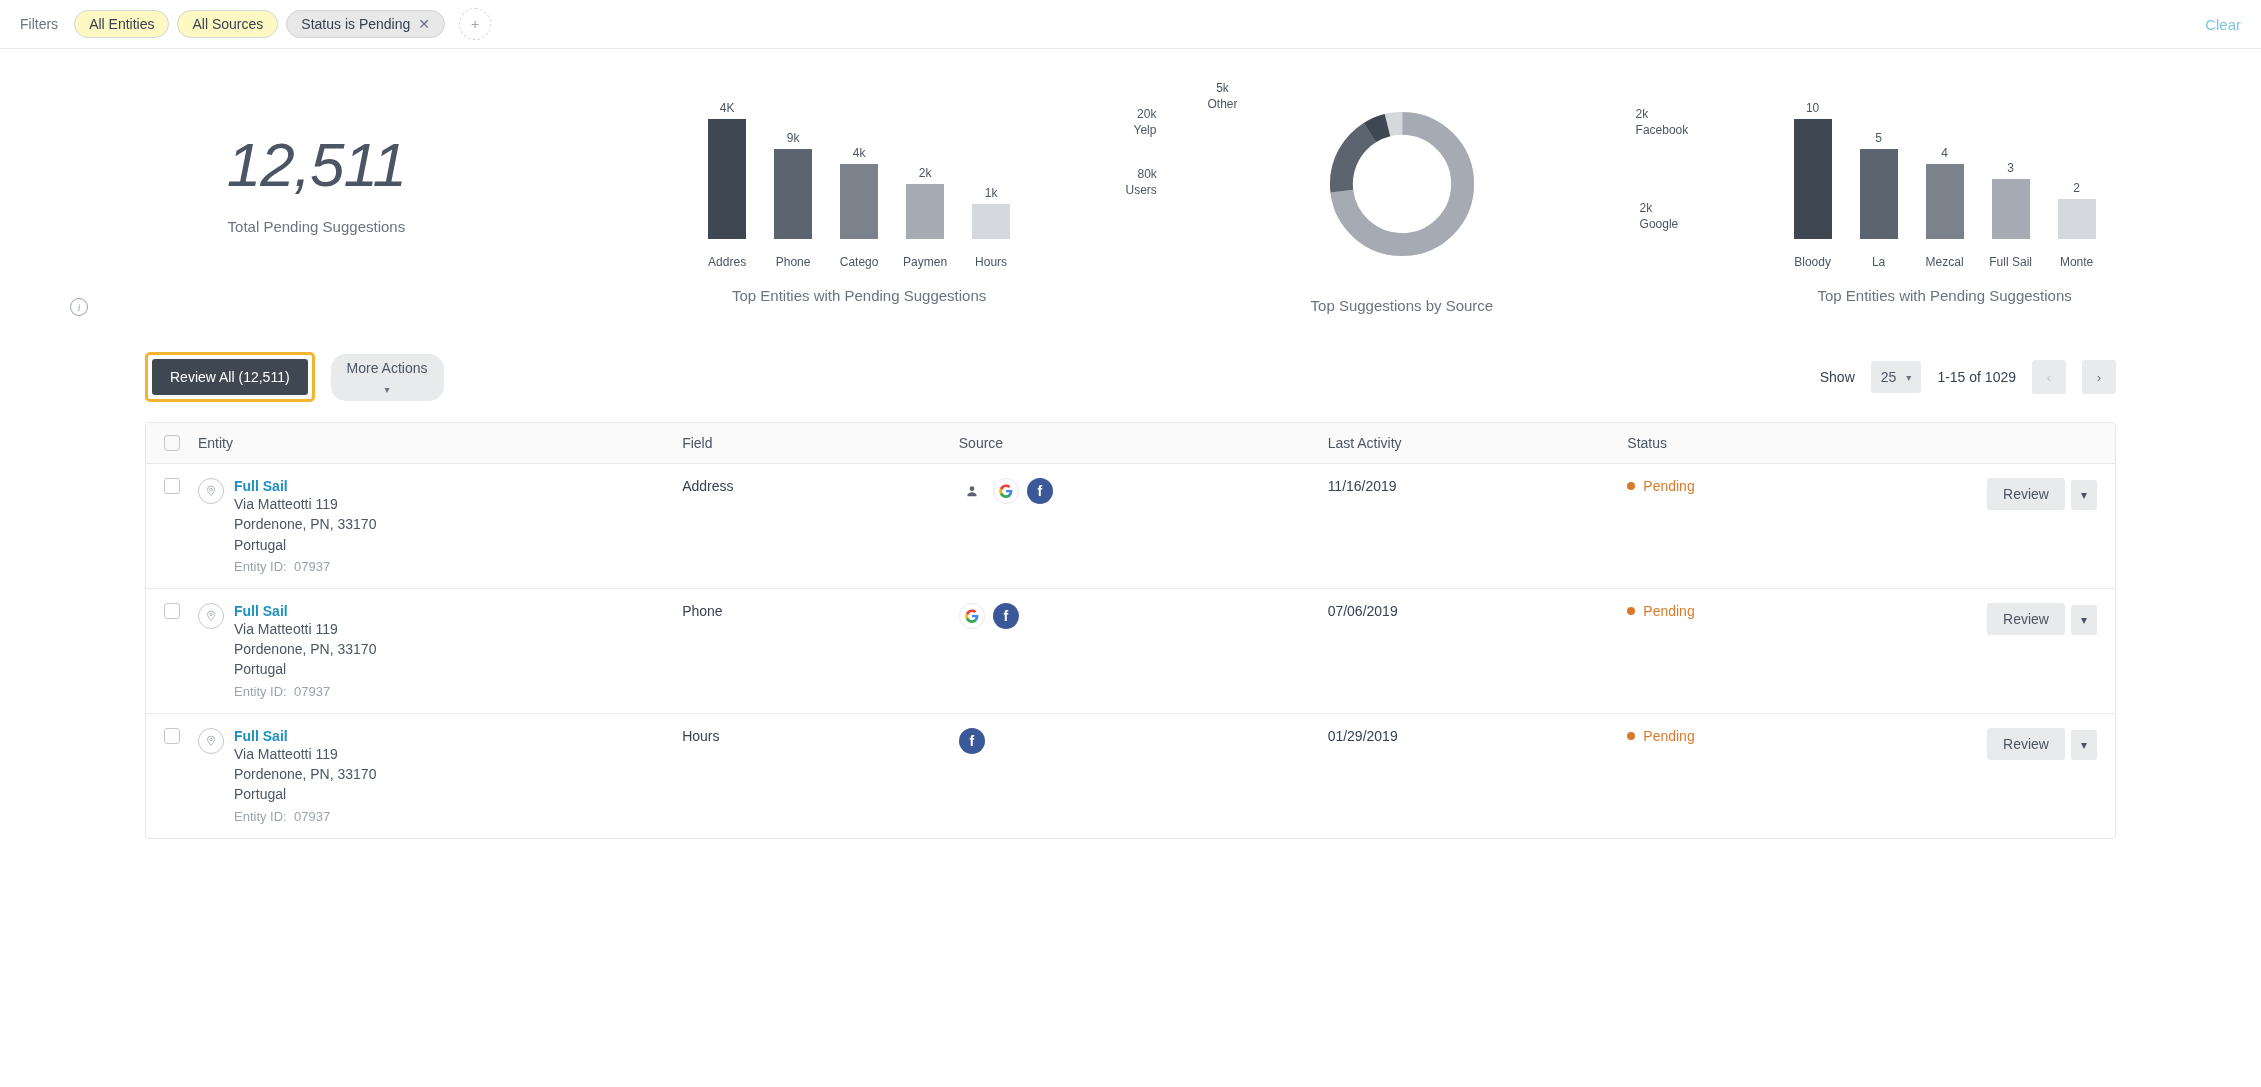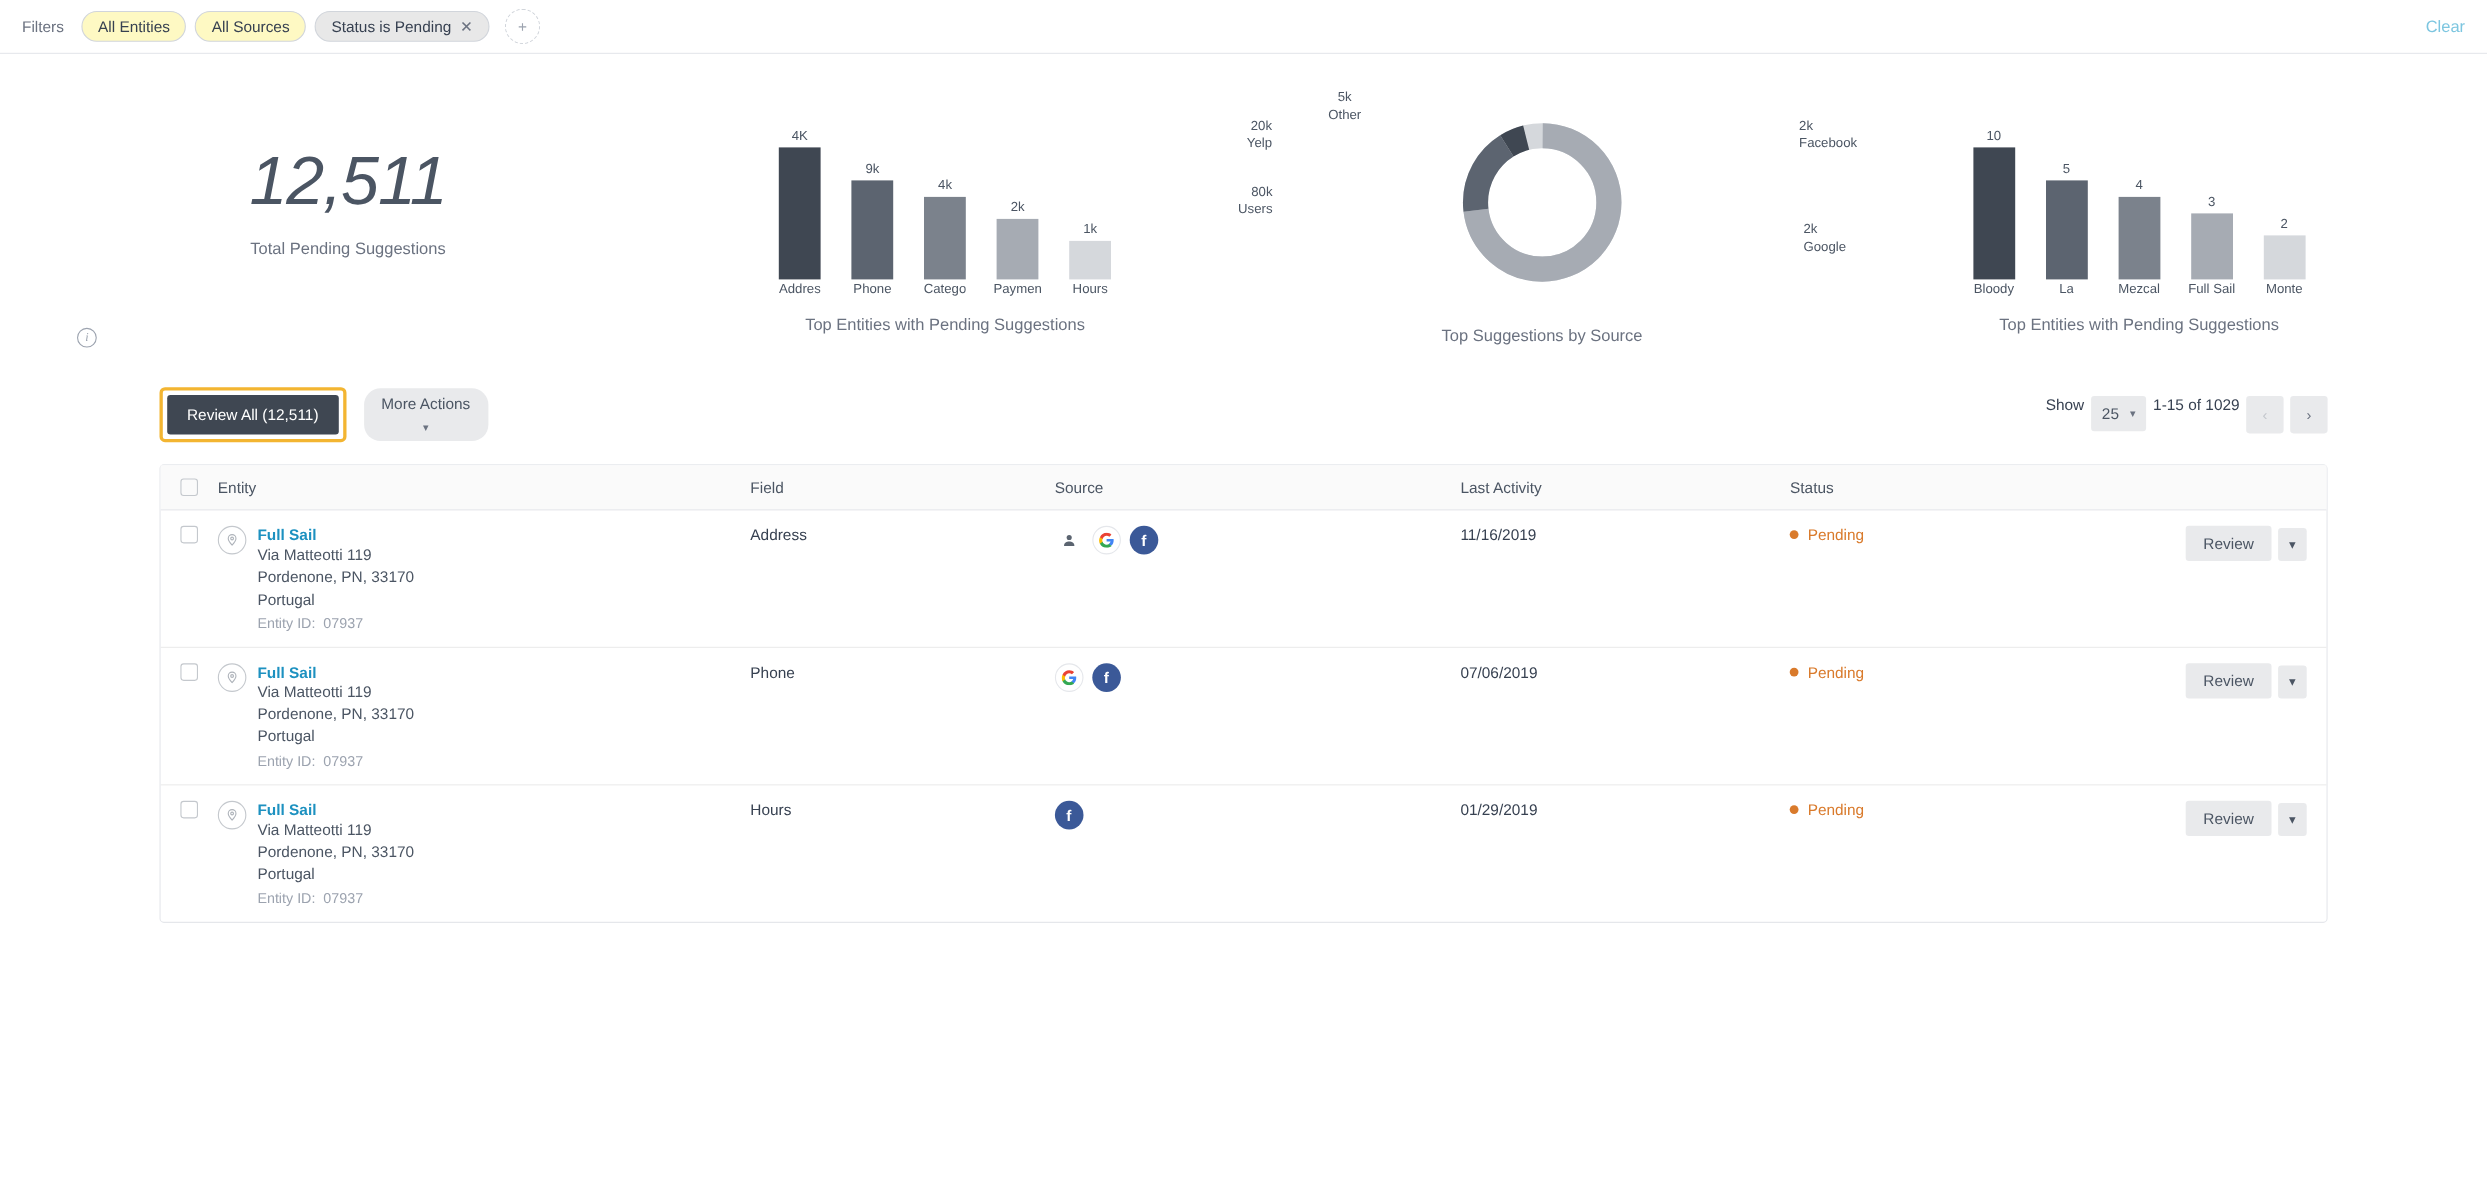--- a/index.html
+++ b/index.html
@@ -115,21 +115,21 @@
   font-size: 12px;
   color: #4b5563;
 }
 .bar-rect {
   width: 38px;
   margin-top: 4px;
 }
 .bar-label {
   font-size: 12px;
   color: #4b5563;
-  margin-top: 1px;
+  margin-top: 16px;
   white-space: nowrap;
   overflow: hidden;
   text-overflow: clip;
   max-width: 52px;
 }
 .donut-wrap {
   height: 190px;
   display: flex;
   align-items: center;
   justify-content: center;
@@ -171,22 +171,22 @@
   font-size: 14px;
   cursor: pointer;
   display: inline-flex;
   align-items: center;
   gap: 8px;
   flex-direction: column;
 }
 .pager-section {
   margin-left: auto;
   display: flex;
-  align-items: flex-start;
-  gap: 6px;
+  align-items: center;
+  gap: 16px;
 }
 .page-size {
   background: #e9eaec;
   border: none;
   border-radius: 3px;
   padding: 8px 10px;
   font-size: 14px;
   color: #4b5563;
   display: inline-flex;
   gap: 10px;

